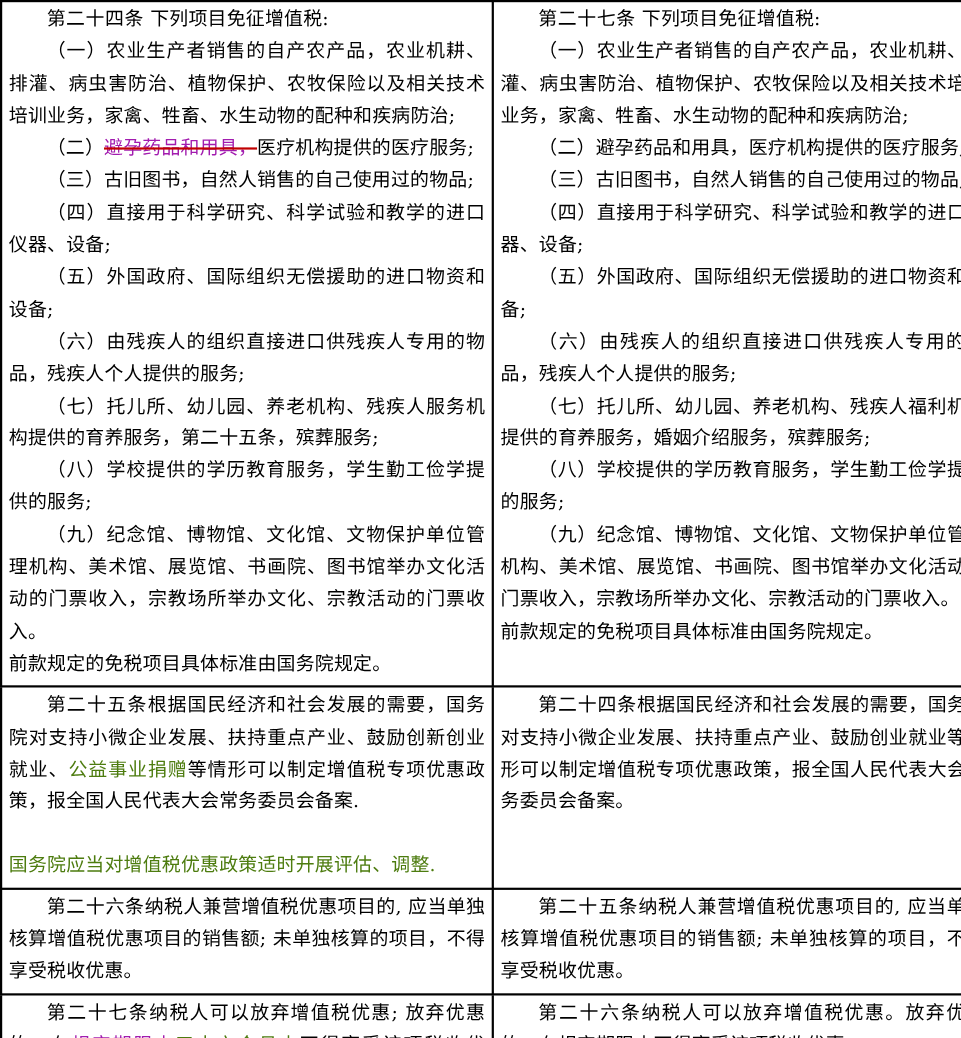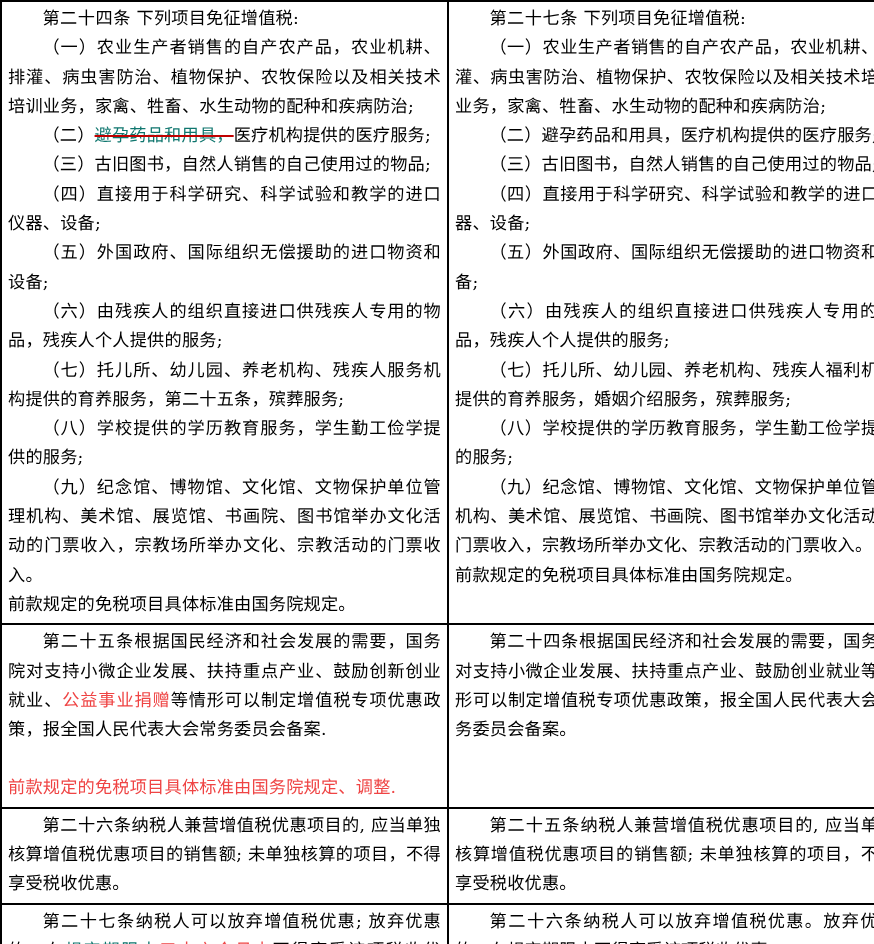--- a/index.html
+++ b/index.html
@@ -48,25 +48,25 @@
   .para.hang {
     text-indent: 0;
   }
 
   .art-no {
     font-weight: normal;
     letter-spacing: 0.5px;
   }
 
   .red {
-    color: #ef4444;
+    color: #4d7c0f;
   }
 
   .strike {
-    color: #0f766e;
+    color: #a21caf;
     text-decoration: line-through;
     text-decoration-color: #C00000;
     text-decoration-thickness: 1.5px;
   }
 
   .spacer-line {
     height: 29px;
   }
 </style>
 </head>
@@ -116,21 +116,21 @@
         <p class="para hang">前款规定的免税项目具体标准由国务院规定。</p>
       </td>
     </tr>
 
     <tr>
       <td class="col-left">
         <p class="para indent"><span class="art-no">第二十五条</span><span>根据国民经济和社会发展的需要，国务院对支持小微企业发展、扶持重点产业、鼓励创新创业就业、</span><span class="red">公益事业捐赠</span><span>等情形可以制定增值税专项优惠政策，报全国人民代表大会常务委员会备案.</span></p>
 
         <div class="spacer-line"></div>
 
-        <p class="para hang red">前款规定的免税项目具体标准由国务院规定、调整.</p>
+        <p class="para hang red">国务院应当对增值税优惠政策适时开展评估、调整.</p>
       </td>
 
       <td class="col-right">
         <p class="para indent"><span class="art-no">第二十四条</span><span>根据国民经济和社会发展的需要，国务院对支持小微企业发展、扶持重点产业、鼓励创业就业等情形可以制定增值税专项优惠政策，报全国人民代表大会常务委员会备案。</span></p>
       </td>
     </tr>
 
     <tr>
       <td class="col-left">
         <p class="para indent"><span class="art-no">第二十六条</span><span>纳税人兼营增值税优惠项目的, 应当单独核算增值税优惠项目的销售额; 未单独核算的项目，不得享受税收优惠。</span></p>

